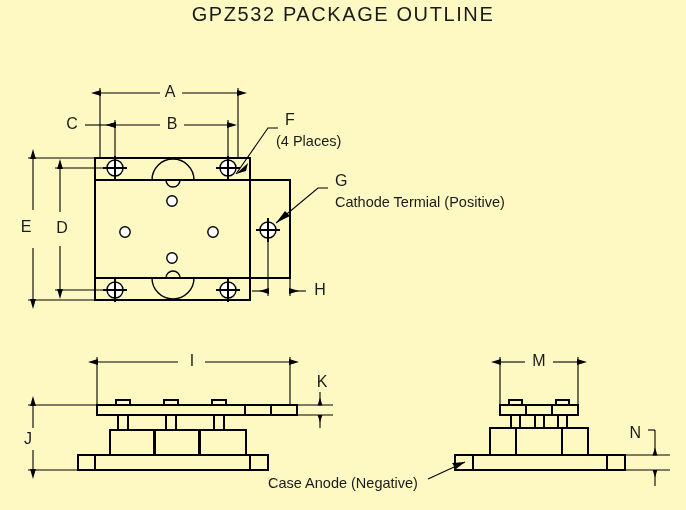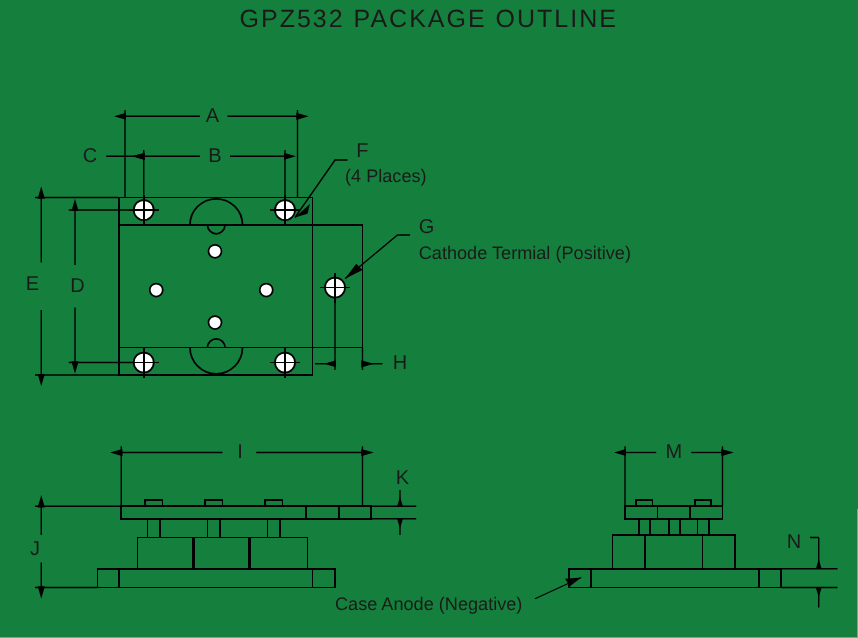--- a/index.html
+++ b/index.html
@@ -14,21 +14,21 @@
     position: relative;
     overflow: hidden;
     font-family: "Liberation Sans", sans-serif;
     color: #000000;
   }
   #sheet {
     position: absolute;
     left: 0; top: 0;
     width: 686px;
     height: 510px;
-    background: #15803d;
+    background: #fef9c3;
   }
   svg#drawing {
     position: absolute;
     left: 0; top: 0;
     width: 686px;
     height: 510px;
     display: block;
   }
   .ln {
     stroke: #000000;

